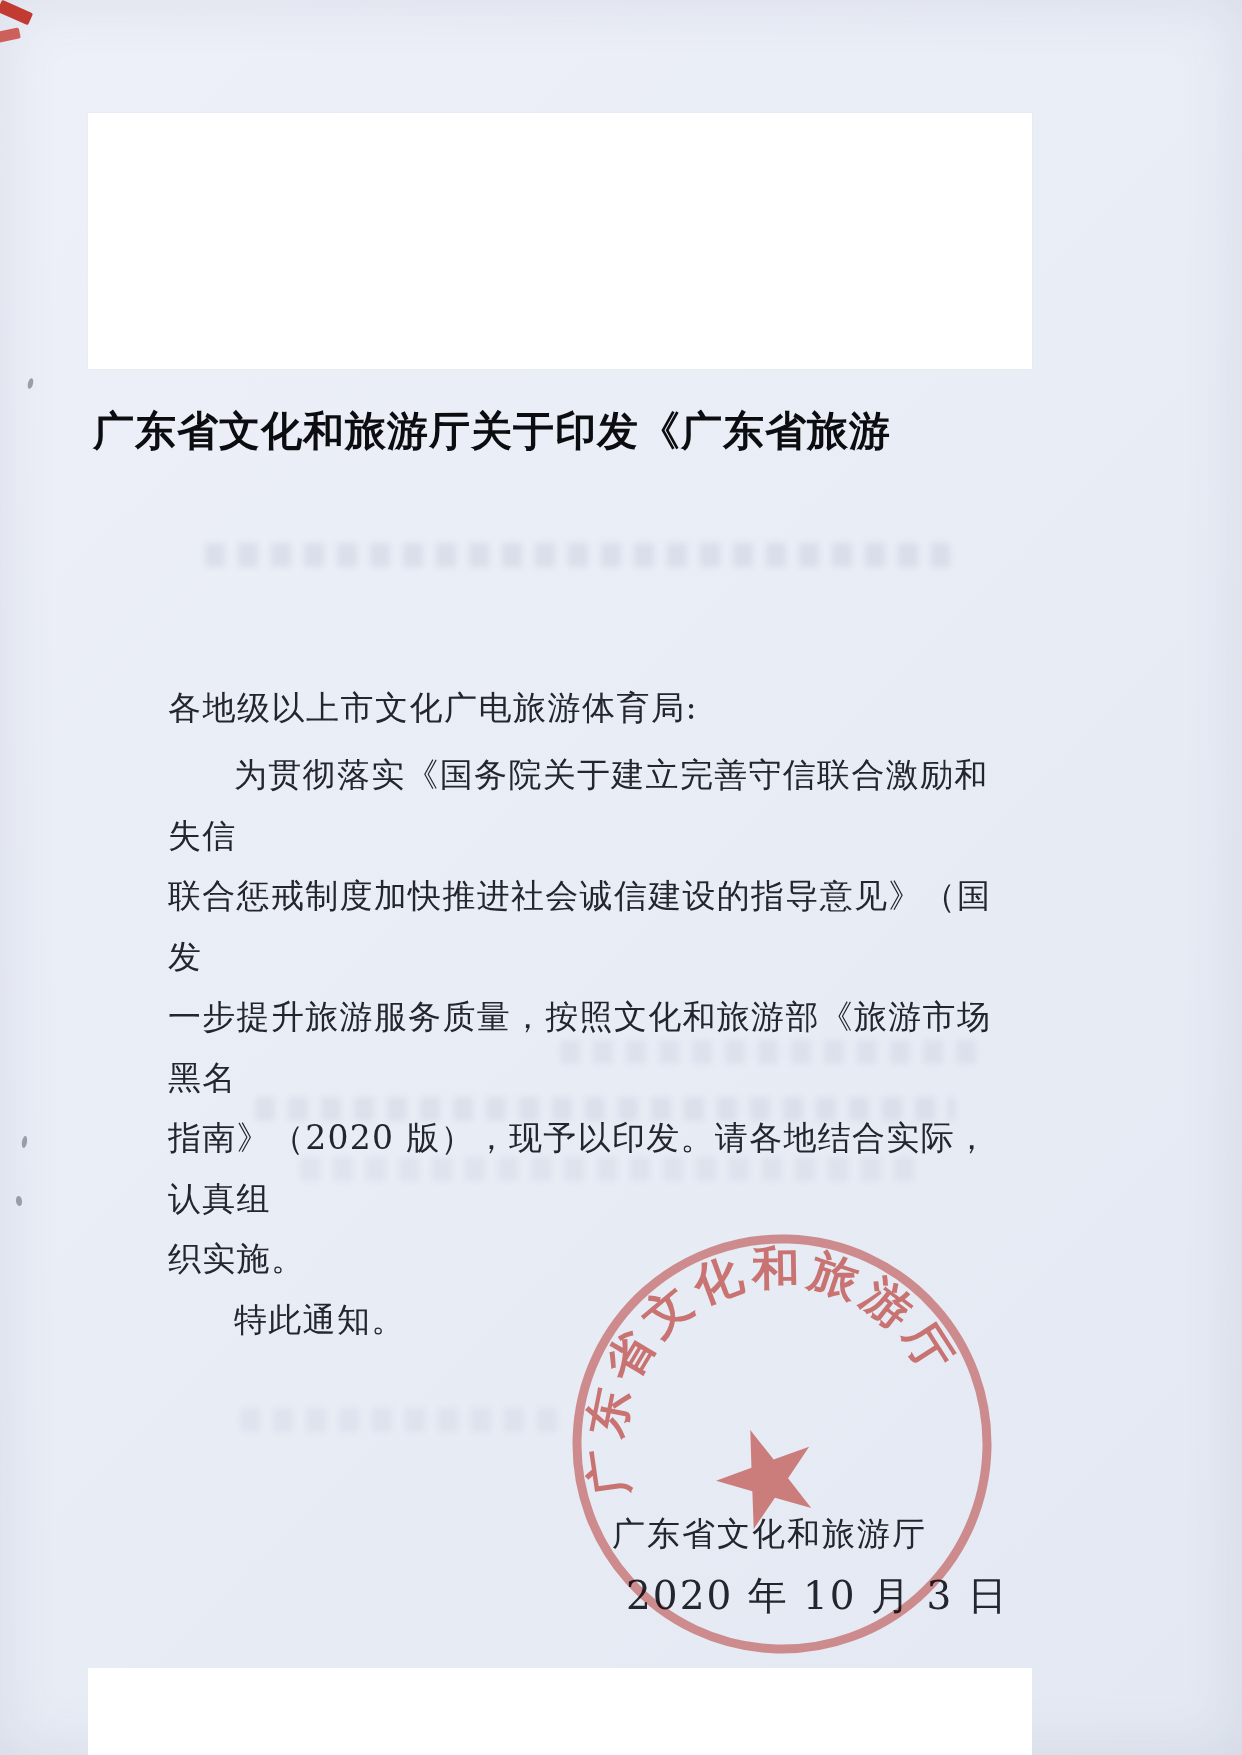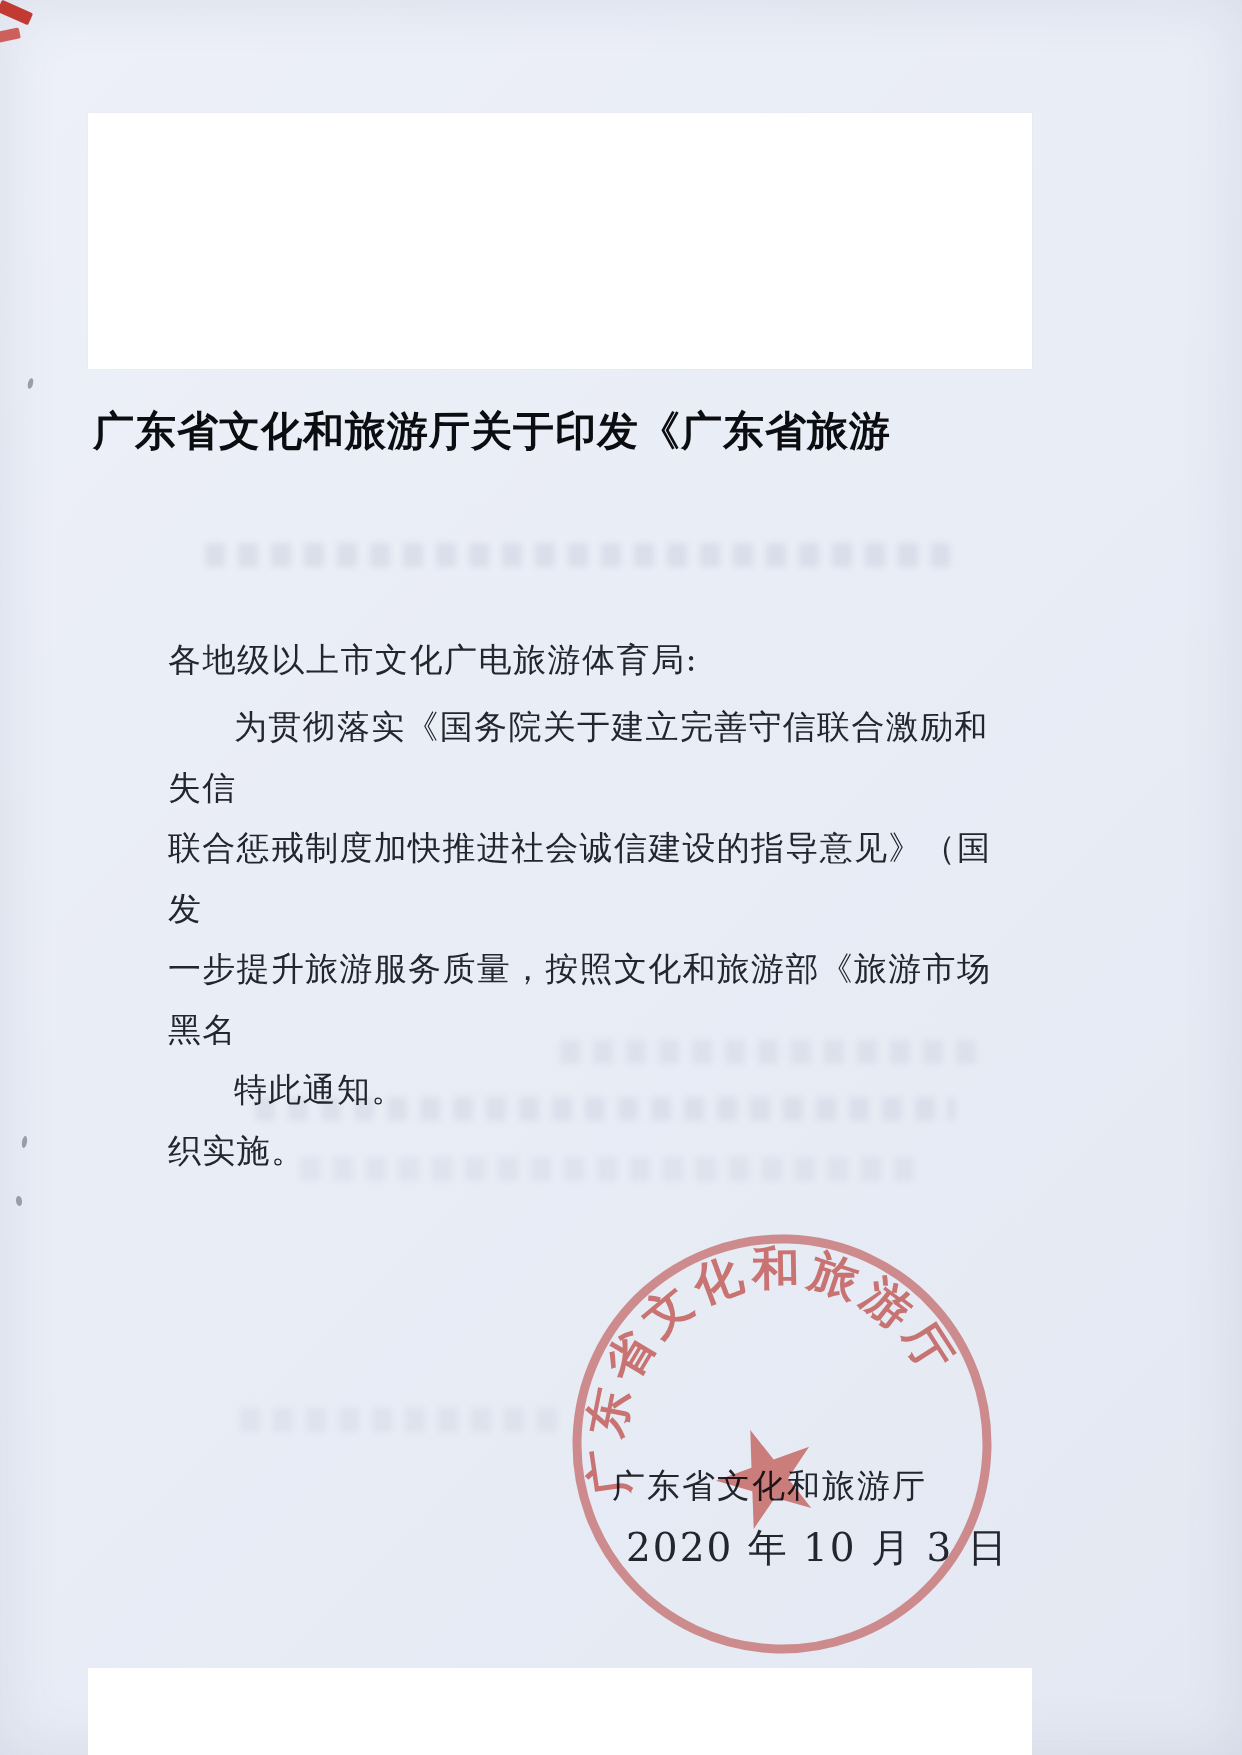--- a/index.html
+++ b/index.html
@@ -14,21 +14,21 @@
   .whitebox.top{left:88px;top:113px;width:944px;height:256px;box-shadow:0 0 2px rgba(0,0,0,.04);}
   .whitebox.bottom{left:88px;top:1668px;width:944px;height:90px;}
   .corner-mark{position:absolute;left:-6px;top:4px;width:46px;height:52px;}
   .corner-mark:before{content:"";position:absolute;left:4px;top:2px;width:34px;height:13px;background:#c23b33;transform:rotate(24deg);border-radius:2px;}
   .corner-mark:after{content:"";position:absolute;left:0px;top:26px;width:26px;height:11px;background:#c94840;transform:rotate(-12deg);border-radius:2px;opacity:.85;}
   .title{
     position:absolute;left:0;top:403px;width:984px;margin:0;
     text-align:center;font-size:41px;line-height:57px;font-weight:bold;
     letter-spacing:1px;color:#0c0d10;font-family:"DejaVu Sans",sans-serif;
   }
-  .textblock{font-family:"DejaVu Serif",serif;color:#23262e;}
+  .textblock{font-family:"DejaVu Serif",serif;color:#23262e;margin-top:48px;}
   .salutation{position:absolute;left:168px;top:638px;font-size:33px;letter-spacing:1.5px;}
   .bodypara{position:absolute;left:168px;top:697px;width:848px;font-size:33px;line-height:60.5px;letter-spacing:1.3px;}
   .bodypara .indent{text-indent:2em;}
   .attachments{position:absolute;left:216px;top:1288px;width:800px;font-size:32px;line-height:63px;letter-spacing:.5px;}
   .attachments .att2{padding-left:74px;}
   .signature{position:absolute;left:612px;top:1464px;font-size:33px;letter-spacing:2px;}
   .datetext{position:absolute;left:626px;top:1521px;font-size:39px;letter-spacing:2px;}
   .seal{position:absolute;left:562px;top:1224px;width:440px;height:440px;transform:rotate(-20deg);mix-blend-mode:multiply;opacity:.88;}
   .seal svg{display:block;}
   .seal .ring{fill:none;stroke-width:9;stroke-opacity:.62;}
@@ -64,22 +64,23 @@
   <h1 class="title">
     <div>广东省文化和旅游厅关于印发《广东省旅游</div>
   </h1>
 
   <div class="salutation textblock">各地级以上市文化广电旅游体育局:</div>
 
   <div class="bodypara textblock">
     <div class="line indent">为贯彻落实《国务院关于建立完善守信联合激励和失信</div>
     <div class="line">联合惩戒制度加快推进社会诚信建设的指导意见》（国发</div>
     <div class="line">一步提升旅游服务质量，按照文化和旅游部《旅游市场黑名</div>
+    <div class="line">指南》（2020 版），现予以印发。请各地结合实际，认真组</div>
+    <div class="line">织实施。</div>
     <div class="line indent">特此通知。</div>
-    <div class="line">织实施。</div>
   </div>
 
 
   <div class="signature textblock">广东省文化和旅游厅</div>
   <div class="datetext textblock">2020 年 10 月 3 日</div>
 
   <div class="seal">
     <svg width="440" height="440" viewBox="0 0 440 440">
       <circle class="ring" cx="220" cy="220" r="205" stroke="#cf4138"></circle>
       <defs>

